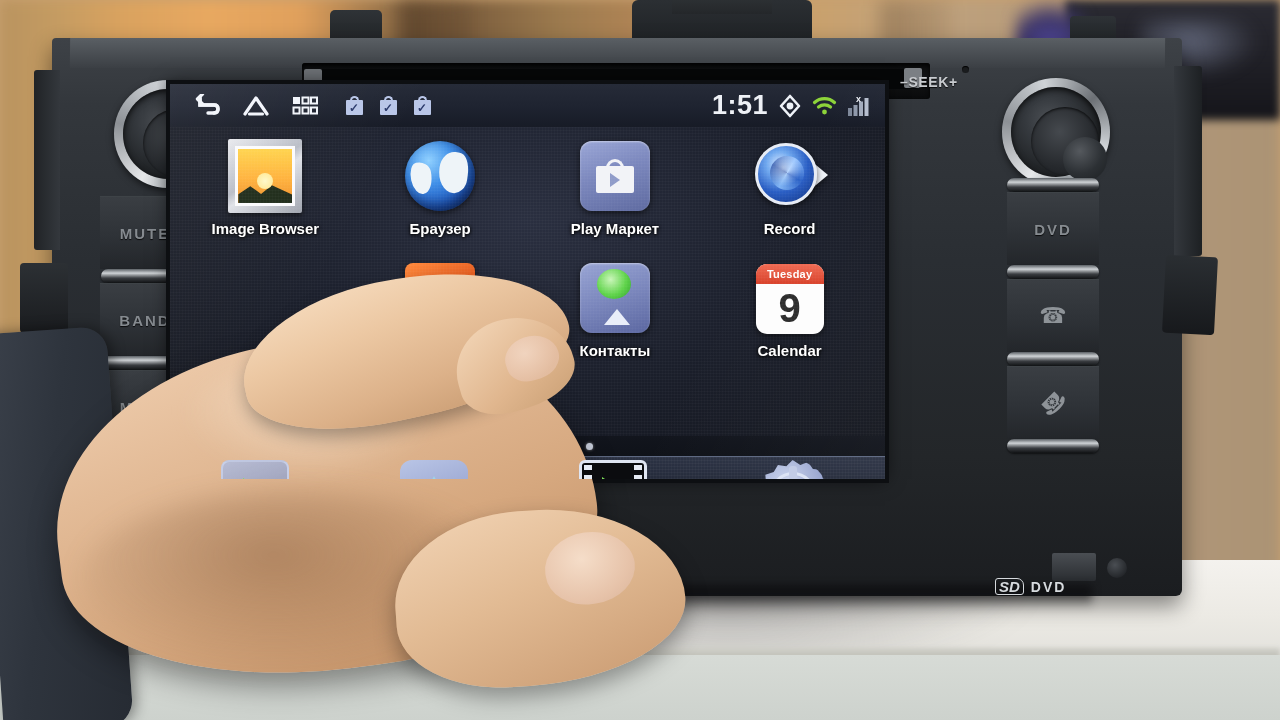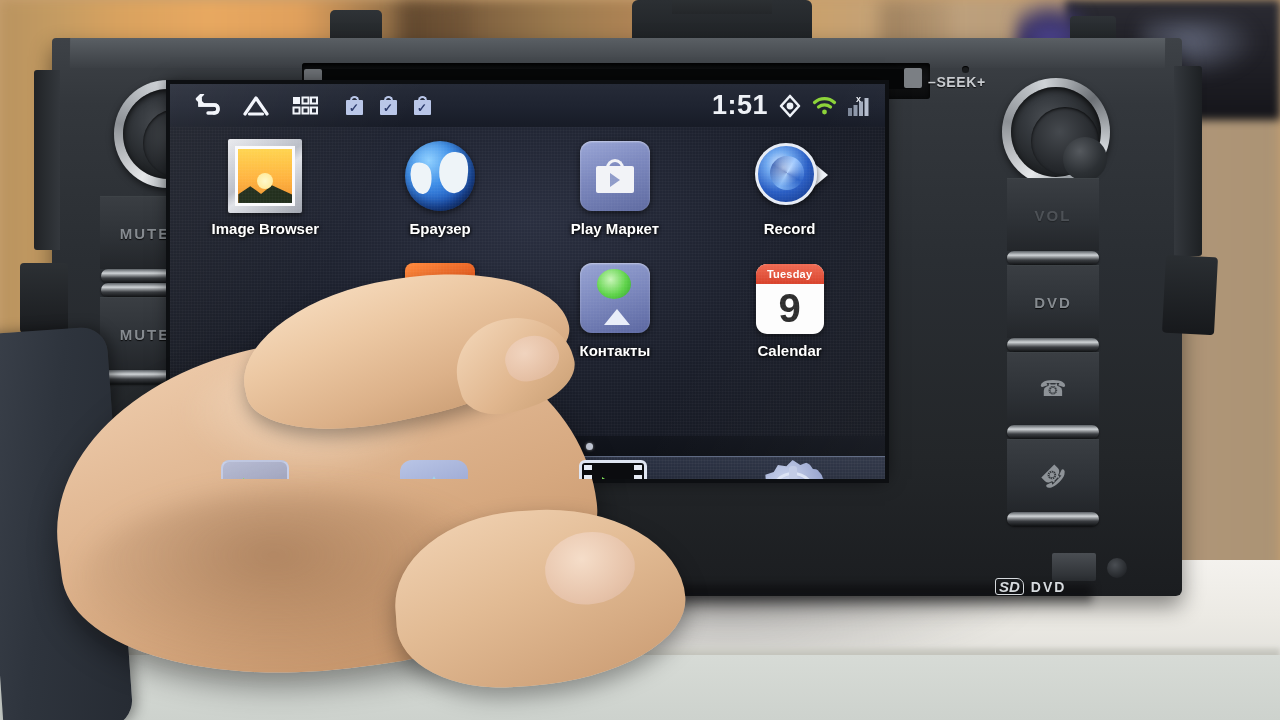--- a/index.html
+++ b/index.html
@@ -161,21 +161,21 @@
     background:radial-gradient(circle at 38% 32%, #55595e, #2c3034 55%, #1c1f22 100%);
   }
   #knobLeft { left:62px; top:42px; }
   #knobRight { left:950px; top:40px; }
 
   .label-vol, .label-seek {
     position:absolute; color:#c9ccd0; font-size:14px; font-weight:bold;
     letter-spacing:.6px; text-shadow:0 1px 1px rgba(0,0,0,.8);
   }
   .label-vol { left:152px; top:48px; }
-  .label-seek { left:876px; top:36px; }
+  .label-seek { left:848px; top:36px; }
 
   
   .btn-col { position:absolute; width:90px; }
   #btnColLeft { left:48px; top:158px; }
   #btnColRight { left:955px; top:140px; }
   .hw-btn {
     position:relative; width:90px; height:73px;
     background:linear-gradient(180deg,#3a3e43 0%, #2e3237 55%, #23262a 100%);
     border-top:1px solid rgba(90,95,100,.5);
     display:flex; align-items:center; justify-content:center;
@@ -582,31 +582,31 @@
   </div>
 
   <div class="label-vol">–VOL+</div>
   <div class="label-seek">–SEEK+</div>
 
   <div class="btn-col" id="btnColLeft">
     <div class="hw-btn">
       <span class="hw-btn-label">MUTE</span>
     </div>
     <div class="hw-sep"></div>
+    <div class="hw-btn">
+      <span class="hw-btn-label">BAND</span>
+    </div>
     <div class="hw-sep"></div>
     <div class="hw-btn">
       <span class="hw-btn-label">MUTE</span>
     </div>
     <div class="hw-sep"></div>
   </div>
 
   <div class="btn-col" id="btnColRight">
-    <div class="hw-btn">
-      <span class="hw-btn-label" style="opacity:.35">VOL</span>
-    </div>
     <div class="hw-sep"></div>
     <div class="hw-btn">
       <span class="hw-btn-label">DVD</span>
     </div>
     <div class="hw-sep"></div>
     <div class="hw-btn">
       <span class="hw-btn-icon">☎</span>
     </div>
     <div class="hw-sep"></div>
     <div class="hw-btn">

